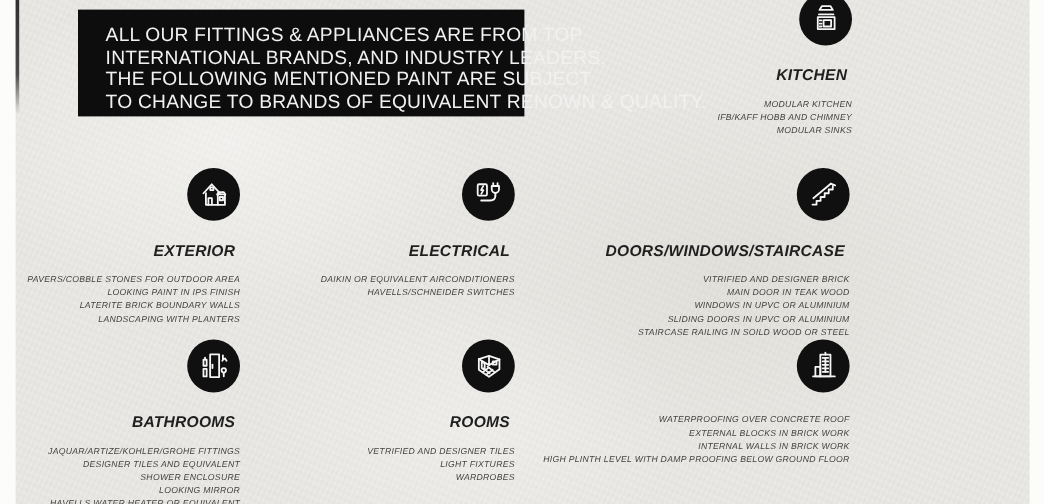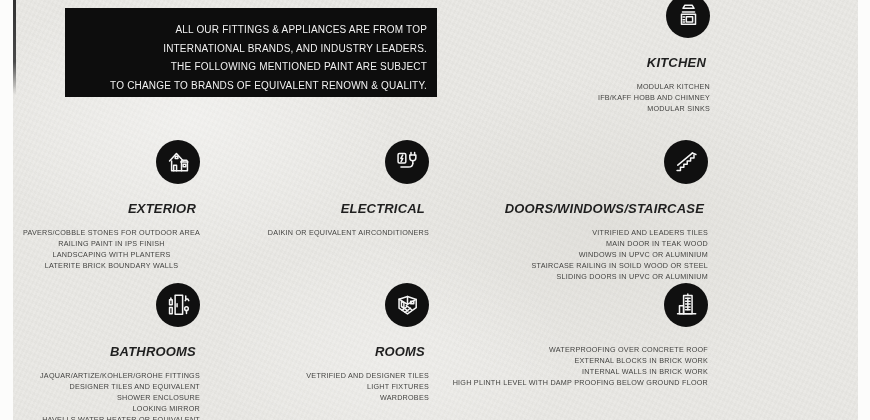--- a/index.html
+++ b/index.html
@@ -20,42 +20,42 @@
   .fold-line{
     position:absolute;left:13px;top:0;width:2.5px;height:95px;
     background:linear-gradient(#303030 0%, #4a4a4a 65%, rgba(90,90,90,0) 100%);
   }
   .notice{
     position:absolute;left:65px;top:8px;width:372px;height:89px;
     box-sizing:border-box;padding:13px 10px 0 23px;
     background:#0d0d0d;
   }
   .notice .line{
-    color:#f1f1f1;font-size:10px;line-height:18.5px;letter-spacing:.2px;white-space:nowrap;text-align:right;
+    color:#f1f1f1;font-size:16px;line-height:18.5px;letter-spacing:.2px;white-space:nowrap;
   }
   .section{
     position:absolute;display:flex;flex-direction:column;align-items:flex-end;text-align:right;
   }
   .icon-circle{
     width:44px;height:44px;border-radius:50%;background:#101010;
     display:flex;align-items:center;justify-content:center;margin-bottom:12px;flex:0 0 auto;
   }
   .icon-circle svg{width:29px;height:29px;stroke:#f5f5f5;fill:none;stroke-width:1.25;stroke-linecap:round;stroke-linejoin:round;}
   .section h2{
     margin:4px;font-size:13px;line-height:18px;font-weight:bold;color:#1f1f1f;letter-spacing:.2px;white-space:nowrap;font-style:italic;
   }
   .section ul{
-    list-style:none;margin:5px 0 0 0;padding:0;
+    list-style:none;margin:5px 0 0 0;padding:0;font-style:italic;
   }
   .section ul li{
     font-size:7.2px;line-height:11px;color:#434341;letter-spacing:.25px;white-space:nowrap;
   }
   
   .sec-kitchen   {right:160px;top:-6px;}
-  .sec-exterior  {right:670px;top:140px;text-align:center;}
+  .sec-exterior  {right:670px;top:140px;}
   .sec-electrical{right:441px;top:140px;}
   .sec-doors     {right:162px;top:140px;}
   .sec-bathrooms {right:670px;top:283px;}
   .sec-rooms     {right:441px;top:283px;}
   .sec-structure {right:162px;top:283px;}
 </style>
 </head>
 <body>
 
 <div class="canvas">
@@ -98,60 +98,61 @@
         <path d="M9.3 6.8 h2.2 v1.8 h-2.2 z"></path>
         <path d="M14.5 11.6 h4.9 v7.2 h-4.9"></path>
         <path d="M14 11.6 l1.1-1.5 h3.6 l1 1.5"></path>
         <path d="M15.8 13.4 h2.3 v2.2 h-2.3 z"></path>
       </svg>
     </span>
     <h2>EXTERIOR</h2>
     <ul>
 
     <li>PAVERS/COBBLE STONES FOR OUTDOOR AREA</li>
-        <li>RAILING PAINT IN IPS FINISH</li>
+        <li>LOOKING PAINT IN IPS FINISH</li>
+        <li>LATERITE BRICK BOUNDARY WALLS</li>
         <li>LANDSCAPING WITH PLANTERS</li>
-        <li>LATERITE BRICK BOUNDARY WALLS</li>
       </ul>
   </div>
 
   <div class="section sec-electrical">
     <span class="icon-circle">
       <svg viewBox="0 0 24 24">
         <rect x="4.2" y="4.6" width="6.4" height="7.8" rx="1"></rect>
         <path d="M8 5.9 l-1.5 2.7 h1.6 l-1.4 2.6"></path>
         <path d="M14.9 3.8 v2 M17.9 3.8 v2"></path>
         <path d="M13.9 5.8 h5 v2.3 a2.5 2.5 0 0 1 -5 0 z"></path>
         <path d="M16.4 10.8 v1.8"></path>
         <path d="M16.4 12.6 q0 3.2 -3.6 3.2 h-6.2"></path>
       </svg>
     </span>
     <h2>ELECTRICAL</h2>
     <ul>
 
     <li>DAIKIN OR EQUIVALENT AIRCONDITIONERS</li>
+        <li>HAVELLS/SCHNEIDER SWITCHES</li>
       </ul>
   </div>
 
   <div class="section sec-doors">
     <span class="icon-circle">
       <svg viewBox="0 0 24 24">
         <path d="M4.2 18.6 l2.8 0 0 -2.6 2.8 0 0 -2.6 2.8 0 0 -2.6 2.8 0 0 -2.6 2.8 0 0 -2.4"></path>
         <path d="M4.8 14.2 L16.8 4.2"></path>
         <path d="M16.8 4.2 l3 1.2"></path>
       </svg>
     </span>
     <h2>DOORS/WINDOWS/STAIRCASE</h2>
     <ul>
 
-    <li>VITRIFIED AND LEADERS TILES</li>
+    <li>VITRIFIED AND DESIGNER BRICK</li>
         <li>MAIN DOOR IN TEAK WOOD</li>
         <li>WINDOWS IN UPVC OR ALUMINIUM</li>
+        <li>SLIDING DOORS IN UPVC OR ALUMINIUM</li>
         <li>STAIRCASE RAILING IN SOILD WOOD OR STEEL</li>
-        <li>SLIDING DOORS IN UPVC OR ALUMINIUM</li>
       </ul>
   </div>
 
   <div class="section sec-rooms">
     <span class="icon-circle">
       <svg viewBox="0 0 24 24">
         <path d="M5 6.8 L12 4.6 L19.2 7 v6.8 L12 19 L5 14.2 z"></path>
         <path d="M12 4.6 V11 M12 11 L5 6.8 M12 11 L19.2 7"></path>
         <path d="M7 8.4 v4.6 l2 1.4 v-4.6 z"></path>
         <rect x="14.6" y="8.4" width="2.6" height="2.2"></rect>

